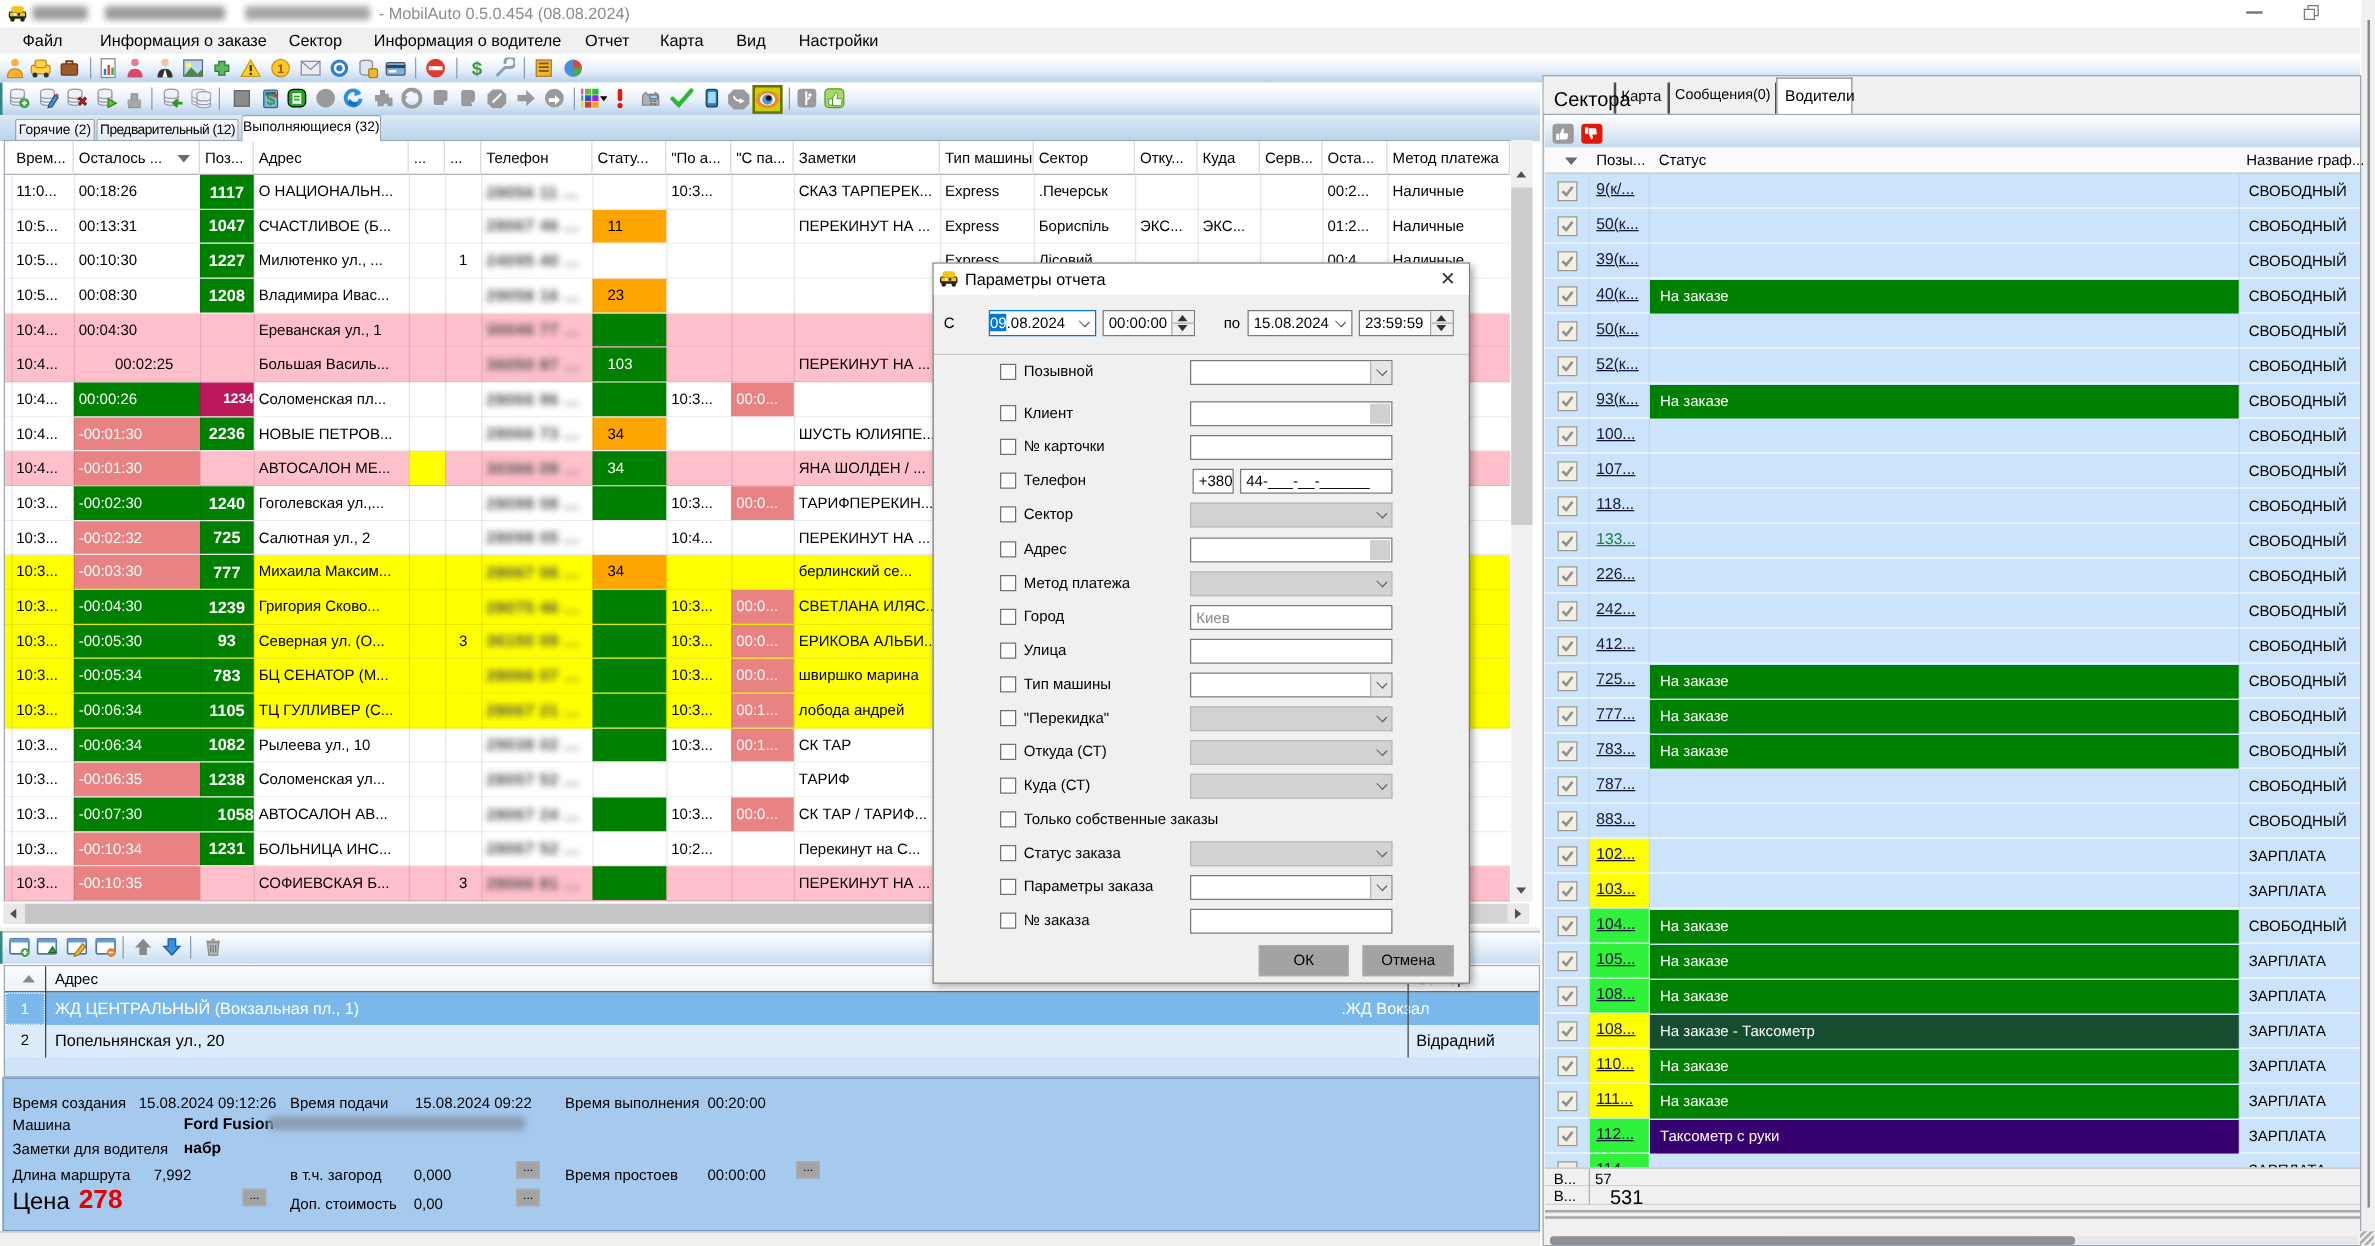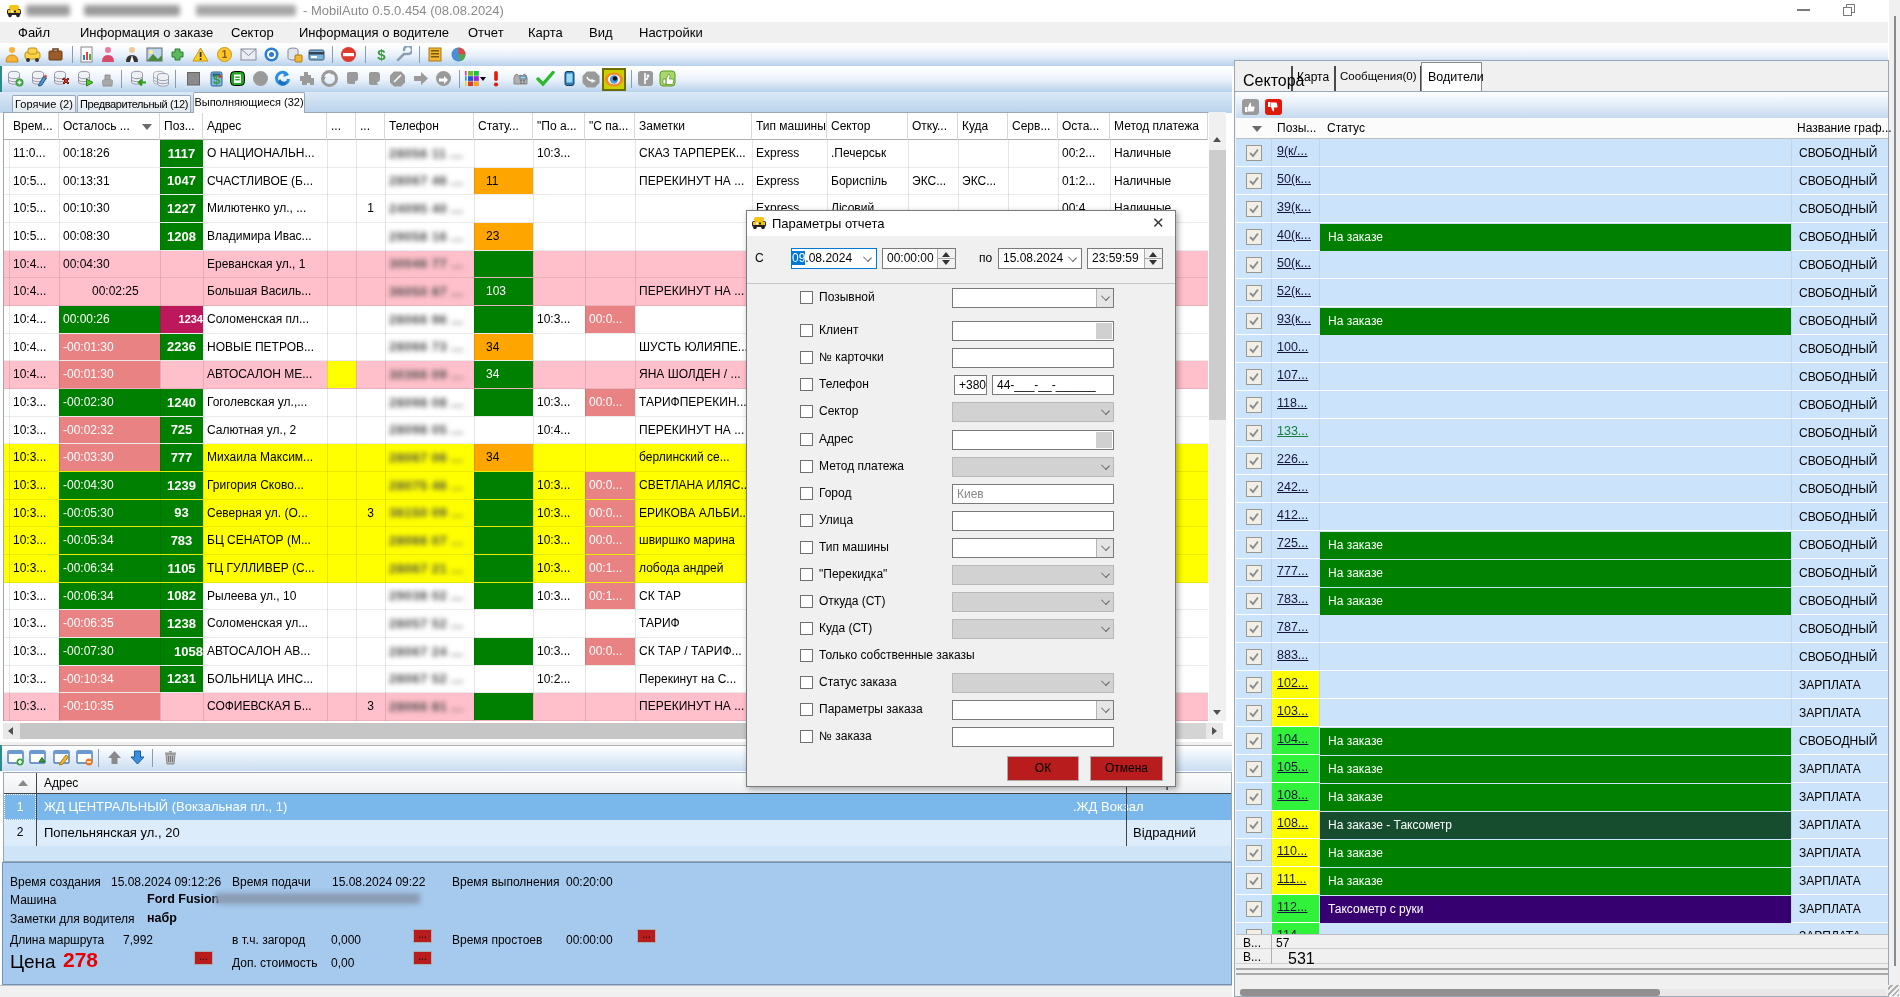--- a/index.html
+++ b/index.html
@@ -7,21 +7,21 @@
 .tb-grad{background:linear-gradient(#ffffff 10%,#e8f0fa 55%,#b8d2ec 100%);}
 .sep{width:1px;background:#8a9cb0;}
 .cell{position:absolute;overflow:hidden;white-space:nowrap;font-size:12px;line-height:27px;padding-left:4px;color:#000;}
 .hcell{position:absolute;overflow:hidden;white-space:nowrap;font-size:12px;line-height:27px;padding-left:4px;color:#000;border-right:1px solid #d8d8d8;}
 .tri-d{width:0;height:0;border-left:5px solid transparent;border-right:5px solid transparent;border-top:6px solid #6a6a6a;}
 .tri-u{width:0;height:0;border-left:5px solid transparent;border-right:5px solid transparent;border-bottom:6px solid #6a6a6a;}
 .combo-arrow{position:absolute;right:5px;top:8px;width:7px;height:7px;border-right:1.6px solid #606060;border-bottom:1.6px solid #606060;transform:rotate(45deg) scale(1,.8);transform-origin:center;margin-top:-3px;}
 .cbx{position:absolute;width:13px;height:13px;background:#fff;border:1px solid #707070;}
 .field{position:absolute;height:20px;background:#fff;border:1px solid #7a7a7a;font-size:12px;line-height:18px;padding-left:4px;}
 .fieldg{position:absolute;height:20px;background:#d2d2d2;border:1px solid #b8b8b8;}
-.btn3{position:absolute;background:#b91c1c;border:1px solid #adadad;font-size:12px;text-align:center;color:#000;}
+.btn3{position:absolute;background:#a3a3a3;border:1px solid #adadad;font-size:12px;text-align:center;color:#000;}
 </style></head><body>
 <div class="abs" style="left:0;top:0;width:1900px;height:22px;background:#fff;"></div>
 <div class="abs" style="left:6px;top:4px;"><svg width="16" height="14" viewBox="0 0 16 14">
       <rect x="1" y="5" width="14" height="6" rx="2" fill="#222"></rect>
       <rect x="3" y="1" width="10" height="5" rx="2" fill="#f4c514"></rect>
       <rect x="2" y="6" width="12" height="3" fill="#f4c514"></rect>
       <rect x="5" y="6.5" width="2" height="2" fill="#fff"></rect>
       <rect x="8" y="6.5" width="2" height="2" fill="#222"></rect>
       <circle cx="4" cy="11.5" r="1.8" fill="#222"></circle>
       <circle cx="12" cy="11.5" r="1.8" fill="#222"></circle>

